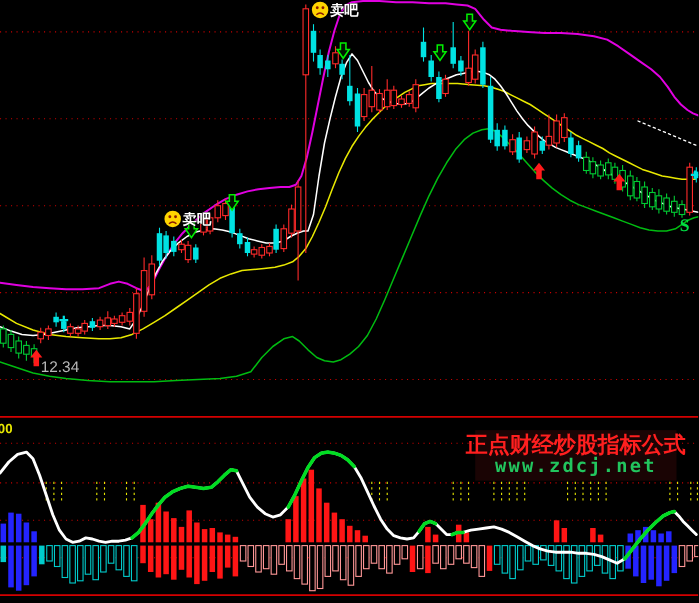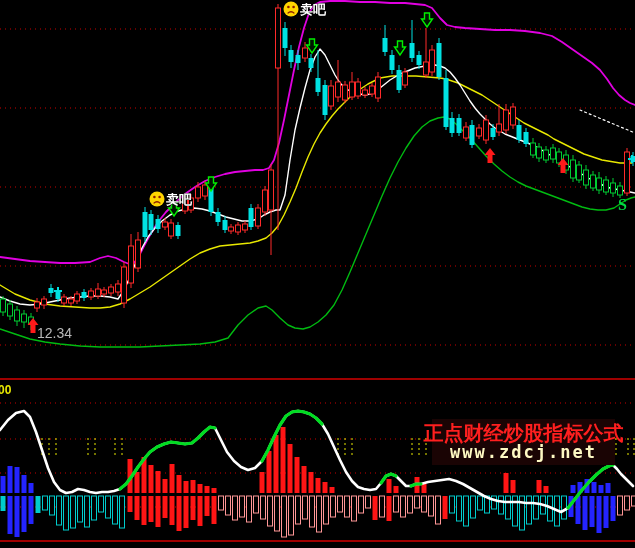--- a/index.html
+++ b/index.html
@@ -1,20 +1,20 @@
 <!DOCTYPE html>
 <html><head>
 <meta charset="utf-8">
 <style>
   html,body{margin:0;padding:0;background:#000;}
   #stage{position:relative;width:635px;height:548px;background:#000;overflow:hidden;
          font-family:"Liberation Sans",sans-serif;}
   svg{position:absolute;left:0;top:0;}
   #watermark{position:absolute;display:flex;flex-direction:column;align-items:center;
-             justify-content:center;line-height:1.05;margin-top:28px;}
+             justify-content:center;line-height:1.05;}
   #wm1{font-weight:bold;white-space:nowrap;}
   #wm2{font-weight:bold;letter-spacing:2px;white-space:nowrap;font-family:"DejaVu Sans Mono",monospace;}
 </style>
 </head>
 <body>
 
 <div id="stage">
   <svg id="chart" width="635" height="548">
       <rect x="0" y="0" width="635" height="548" fill="#000000"></rect>
       <line x1="0" y1="29" x2="635" y2="29" stroke="#c80000" stroke-width="1" stroke-dasharray="1 4"></line>
@@ -412,15 +412,15 @@
       <circle cx="288.4" cy="7" r="1.3" fill="#8a1a00"></circle>
       <circle cx="293.6" cy="7" r="1.3" fill="#8a1a00"></circle>
       <path d="M 287.6 13.4 Q 291 10.2 294.4 13.4" fill="none" stroke="#8a1a00" stroke-width="1.3"></path>
       <text x="300" y="14" fill="#ffffff" font-size="13" font-weight="bold" font-family="&quot;Liberation Sans&quot;,sans-serif" stroke="#000" stroke-width="0.6" paint-order="stroke">卖吧</text>
       <text x="618" y="210" fill="#00dd44" font-size="16" font-weight="bold" font-family="&quot;Liberation Serif&quot;,serif">S</text>
       <text x="37" y="338" fill="#b8b8b8" font-size="14" font-family="&quot;Liberation Sans&quot;,sans-serif">12.34</text>
       <text x="-2" y="394" fill="#e8e800" font-size="12" font-weight="bold" font-family="&quot;Liberation Sans&quot;,sans-serif">00</text>
     </svg>
   <div id="watermark" style="left: 432px; top: 391px; width: 183px; height: 46px; background: rgb(26, 4, 4);">
     <div id="wm1" style="color: rgb(255, 31, 31); font-size: 20px;">正点财经炒股指标公式</div>
-    <div id="wm2" style="color: #fef9c3; font-size: 17px;">www.zdcj.net</div>
+    <div id="wm2" style="color: #22c55e; font-size: 17px;">www.zdcj.net</div>
   </div>
 </div>
 
 </body></html>

